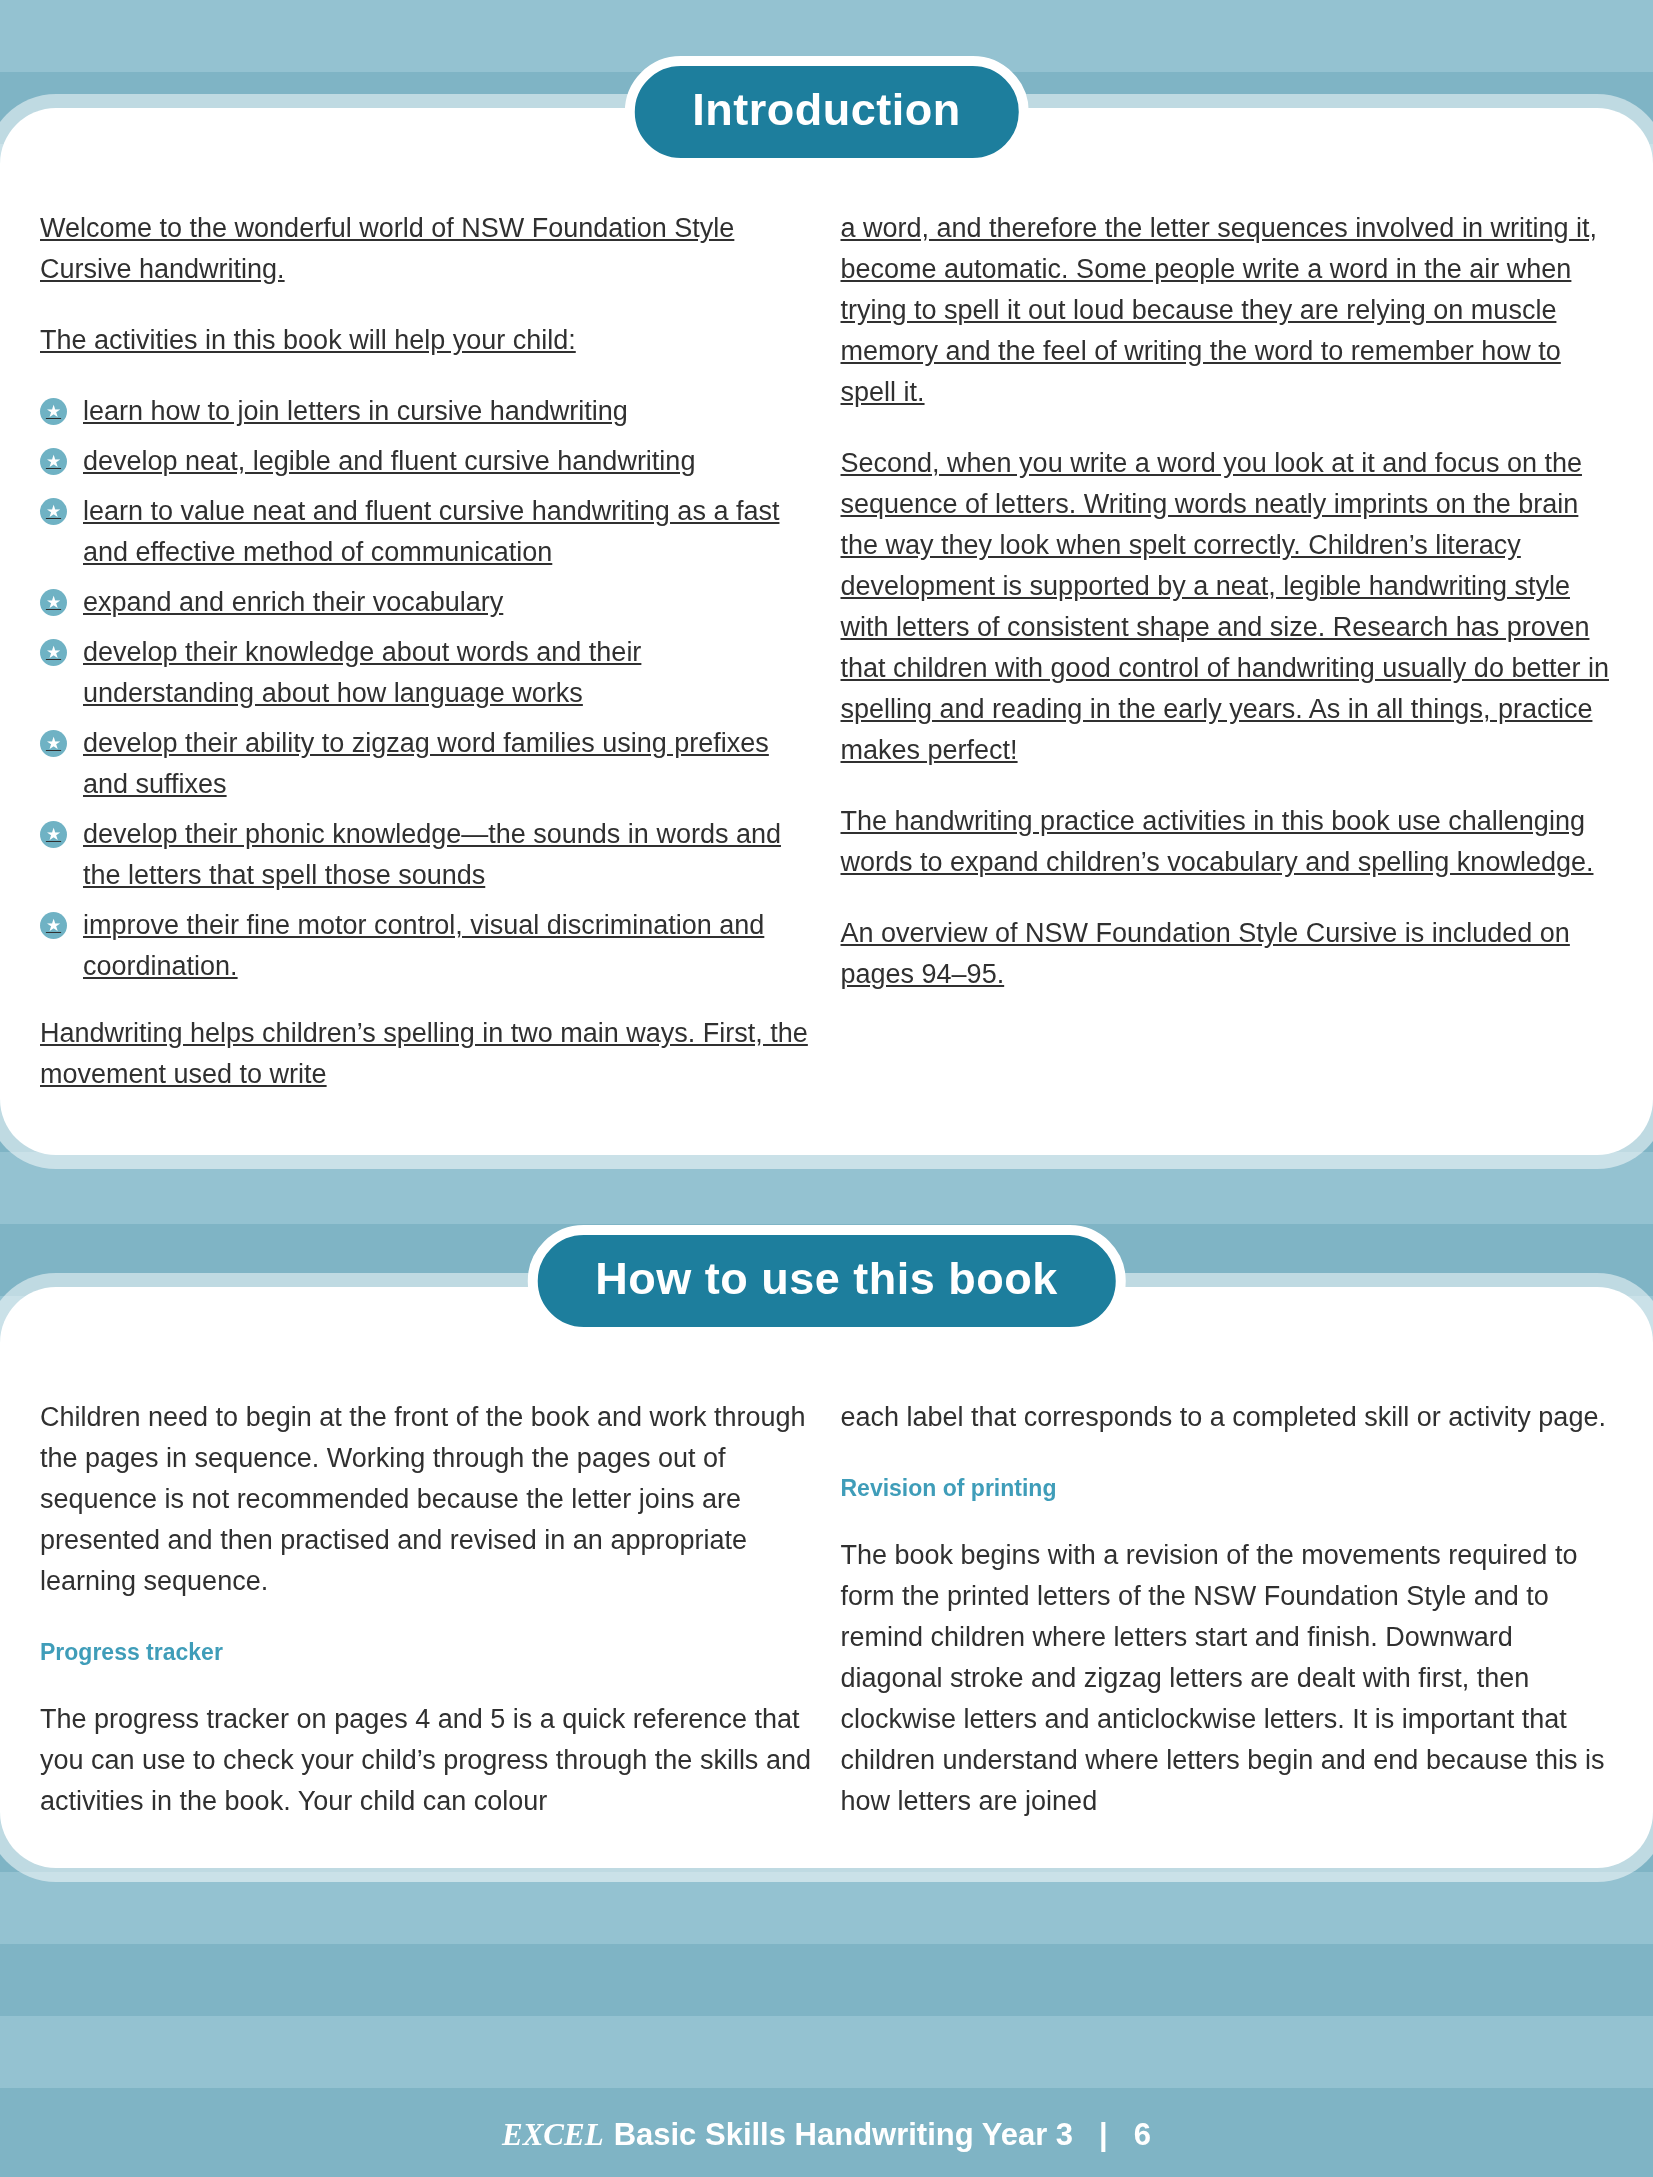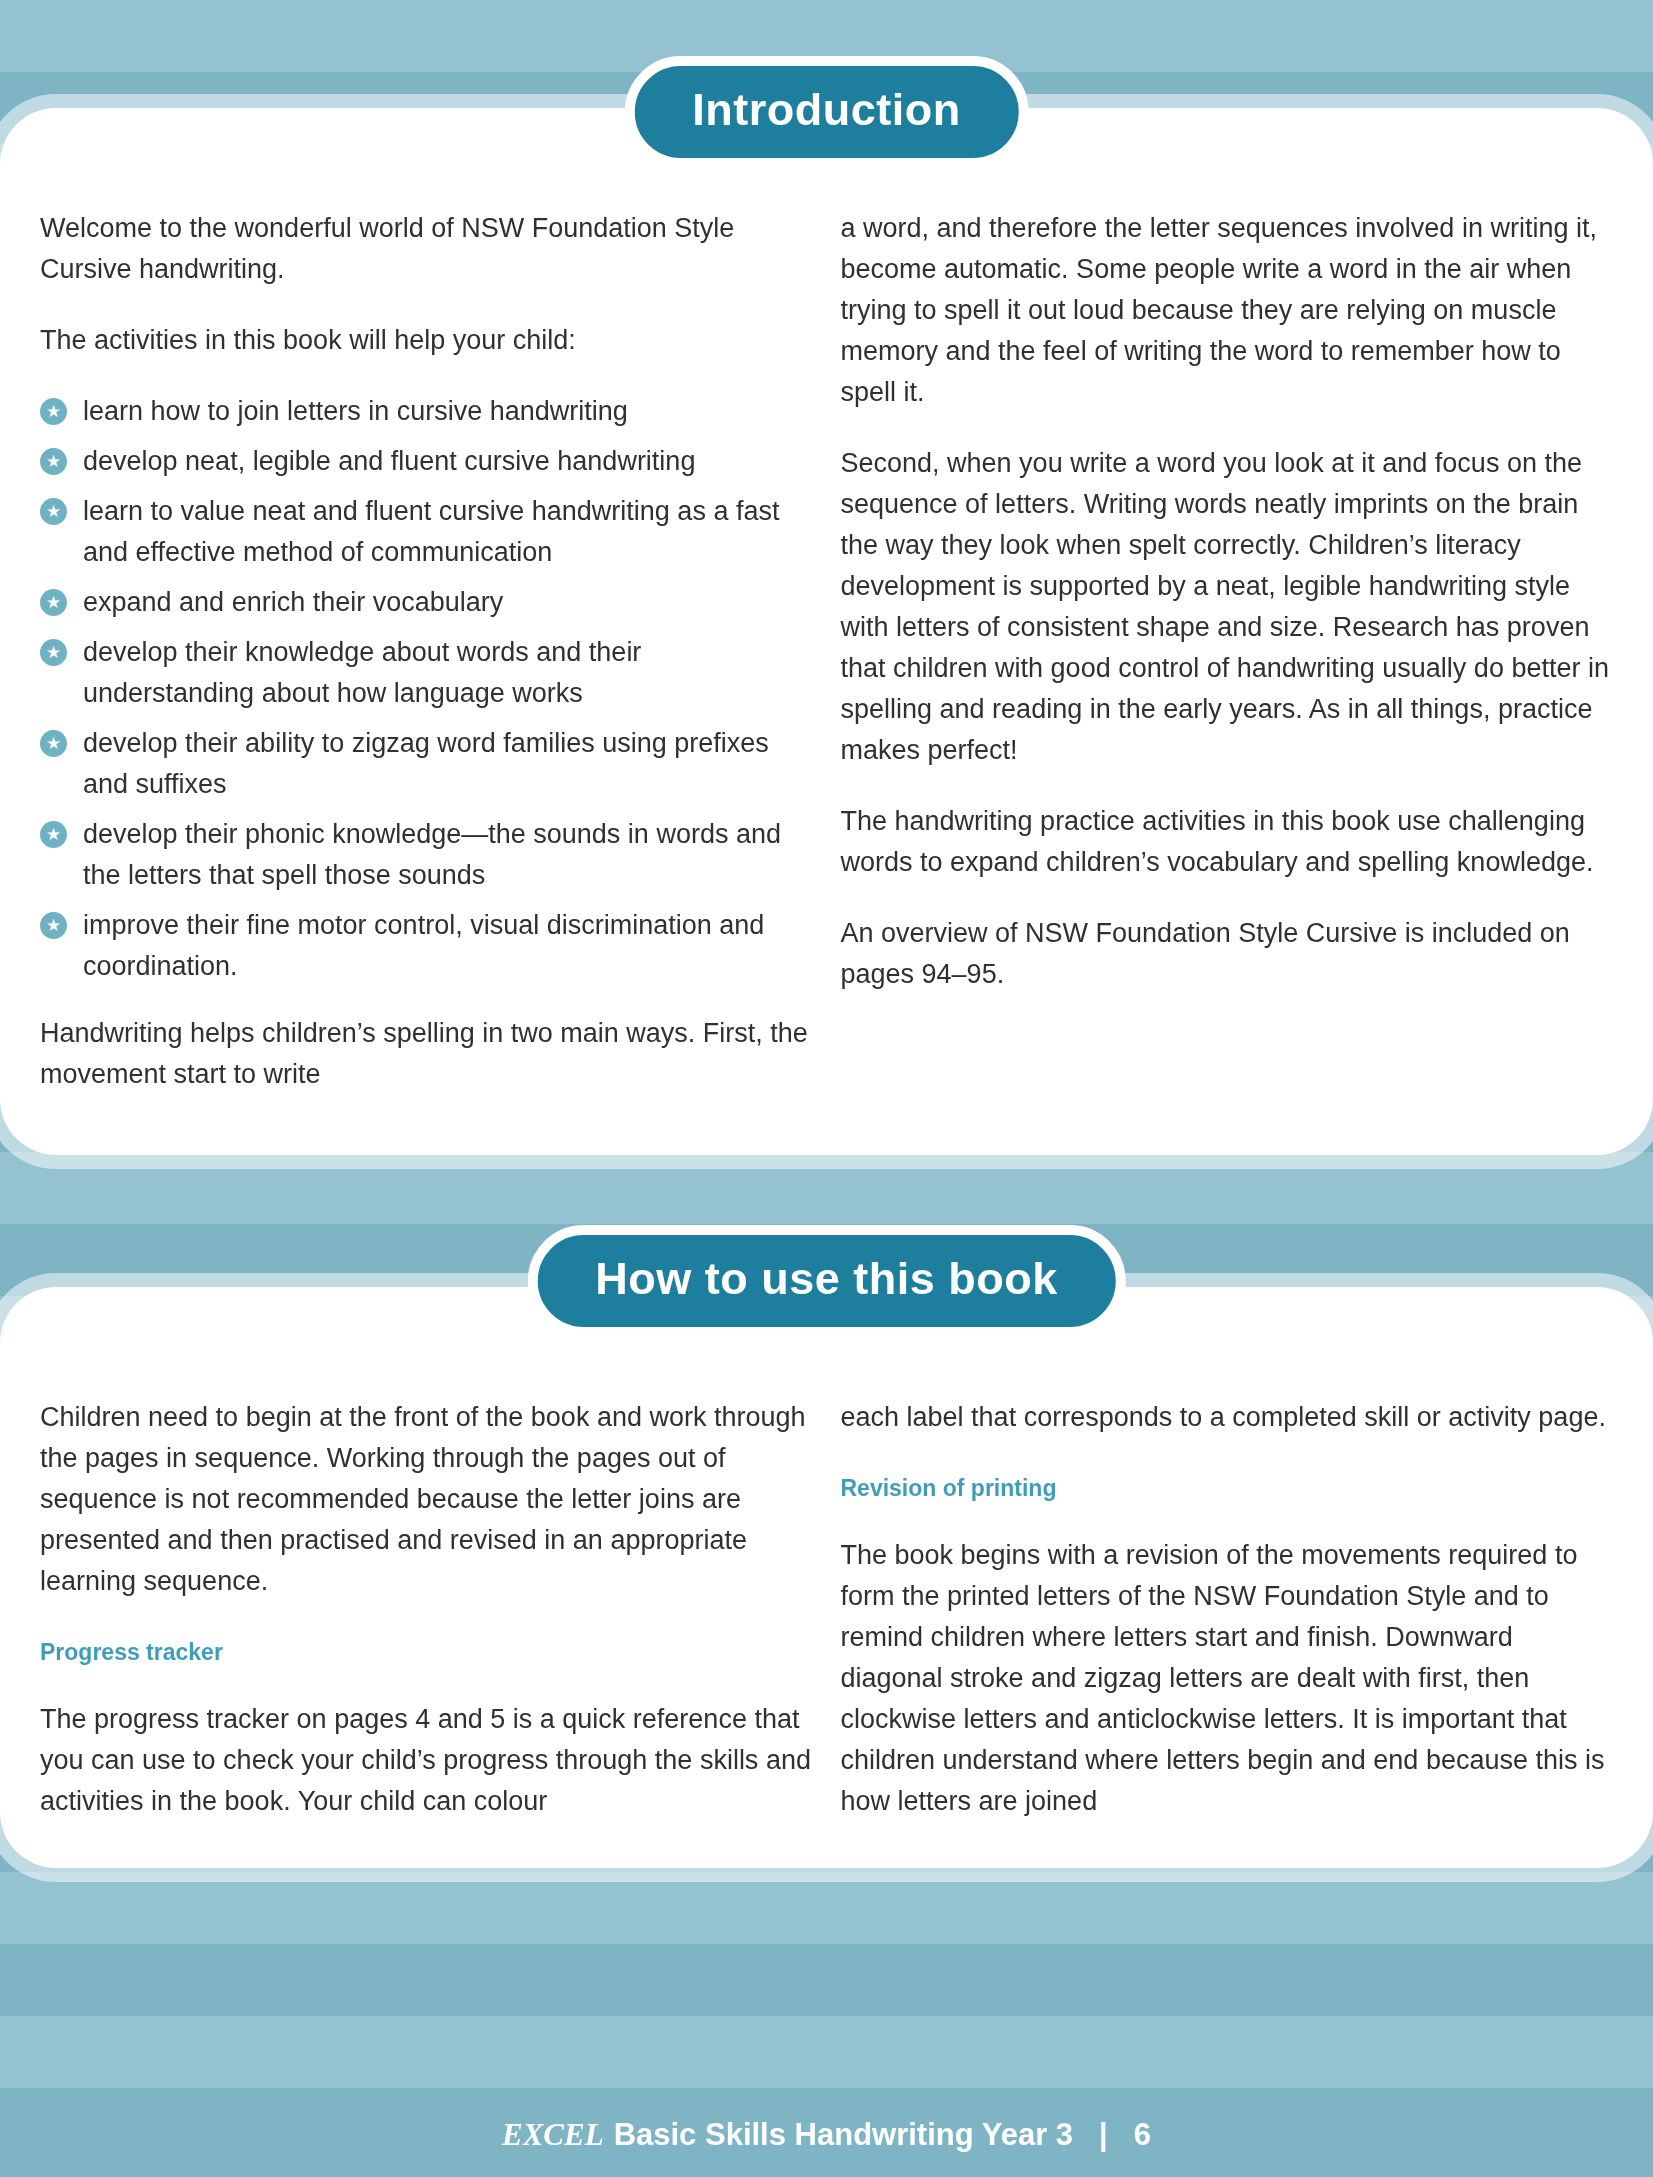--- a/index.html
+++ b/index.html
@@ -19,21 +19,21 @@
       #7fb4c5 72px,  #7fb4c5 144px
     );
   }
   .panel {
     position: relative;
     background: #ffffff;
     border-radius: 56px;
     box-shadow: 0 0 0 14px rgba(255,255,255,0.5);
     padding: 100px 40px 60px 40px;
   }
-  .panel-1 { margin-top: 108px; }
+  .panel-1 { margin-top: 108px; text-decoration: underline; }
   .panel-2 { margin-top: 132px; padding-top: 110px; padding-bottom: 46px; }
   .pill {
     position: absolute;
     left: 50%;
     transform: translateX(-50%);
     background: #1d7e9d;
     color: #ffffff;
     font-weight: bold;
     font-size: 45px;
     letter-spacing: 0.5px;
@@ -137,21 +137,21 @@
           </li>
           <li>
             <span class="star-bullet">★</span>
             <span>develop their phonic knowledge—the sounds in words and the letters that spell those sounds</span>
           </li>
           <li>
             <span class="star-bullet">★</span>
             <span>improve their fine motor control, visual discrimination and coordination.</span>
           </li>
         </ul>
-        <p>Handwriting helps children’s spelling in two main ways. First, the movement start to write</p>
+        <p>Handwriting helps children’s spelling in two main ways. First, the movement used to write</p>
       </div>
       <div class="col">
         <p>a word, and therefore the letter sequences involved in writing it, become automatic. Some people write a word in the air when trying to spell it out loud because they are relying on muscle memory and the feel of writing the word to remember how to spell it.</p>
         <p>Second, when you write a word you look at it and focus on the sequence of letters. Writing words neatly imprints on the brain the way they look when spelt correctly. Children’s literacy development is supported by a neat, legible handwriting style with letters of consistent shape and size.  Research has proven that children with good control of handwriting usually do better in spelling and reading in the early years. As in all things, practice makes perfect!</p>
         <p>The handwriting practice activities in this book use challenging words to expand children’s vocabulary and spelling knowledge.</p>
         <p>An overview of NSW Foundation Style Cursive is included on pages 94–95.</p>
       </div>
     </div>
   </section>
 

